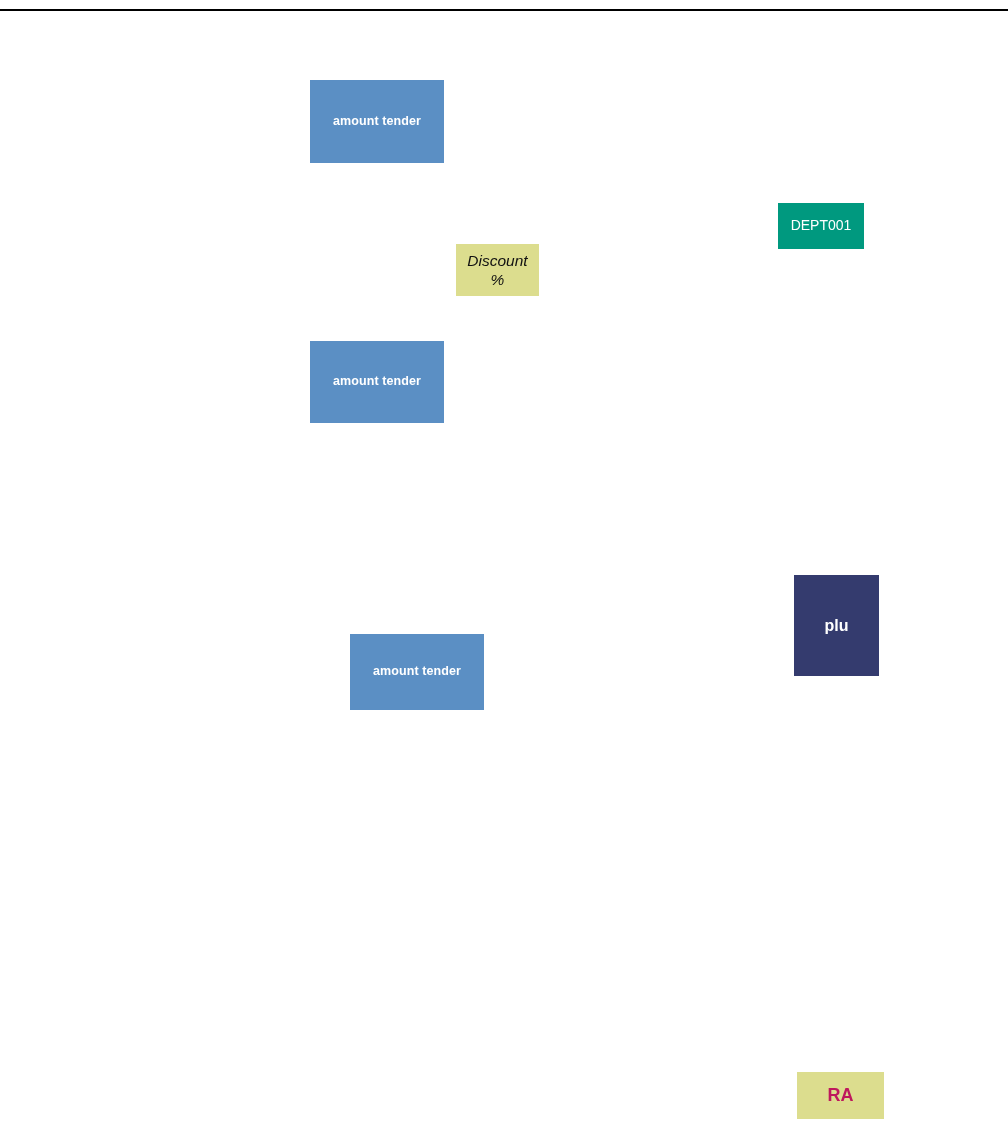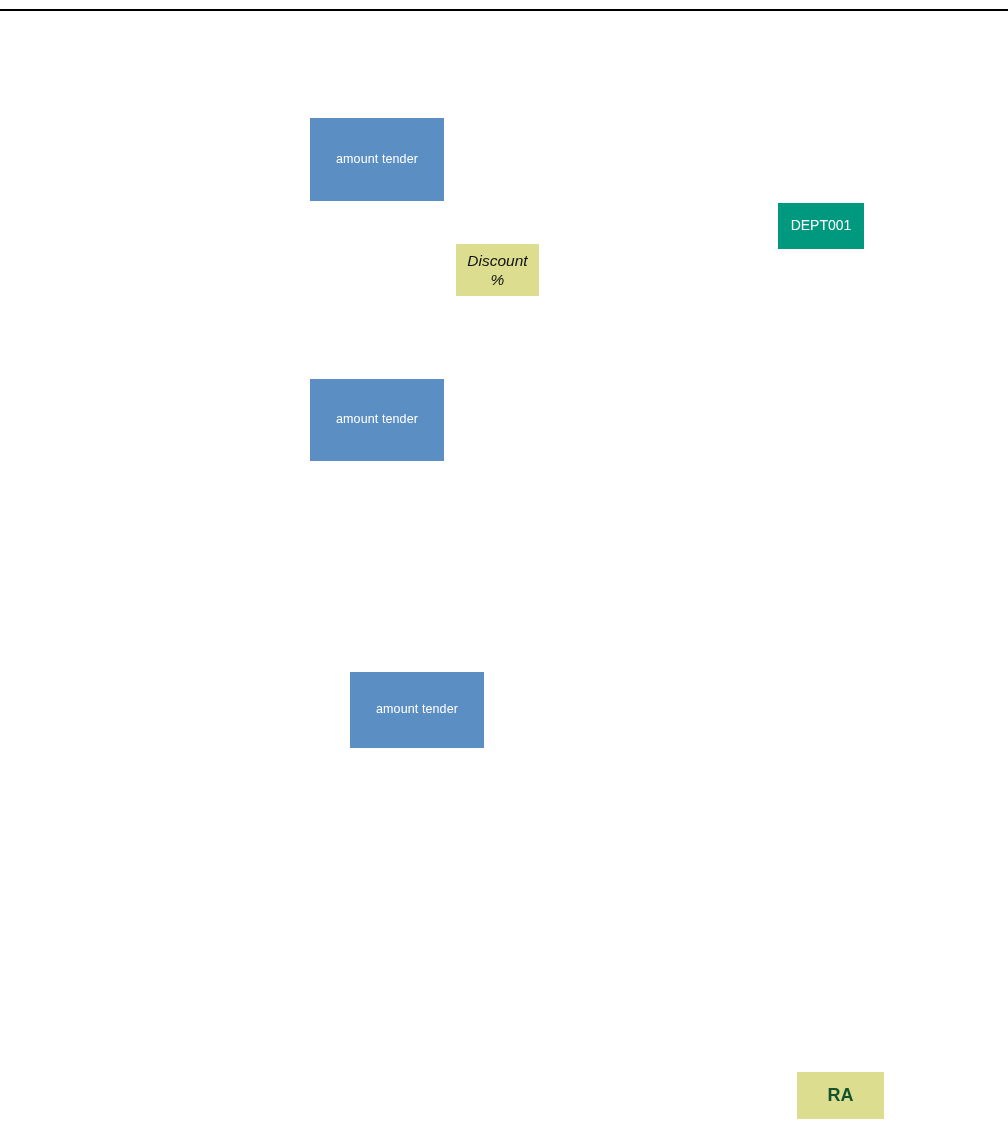--- a/index.html
+++ b/index.html
@@ -42,24 +42,23 @@
     text-align: center;
     line-height: 1.25;
     user-select: none;
     white-space: pre-line;
   }
 
   
   .key--amount-tender {
     background: #5b8fc4;
     color: #ffffff;
-    font-weight: normal;
+    font-weight: bold;
     font-size: 12.5px;
     letter-spacing: 0.1px;
-    margin-top: 38px;
   }
   #key-amount-tender-1 { left: 310px; top: 80px;  width: 134px; height: 83px; }
   #key-amount-tender-2 { left: 310px; top: 341px; width: 134px; height: 82px; }
   #key-amount-tender-3 { left: 350px; top: 634px; width: 134px; height: 76px; }
 
   
   #key-dept001 {
     left: 778px; top: 203px; width: 86px; height: 46px;
     background: #00997f;
     color: #ffffff;
@@ -83,39 +82,40 @@
     background: #343b6e;
     color: #ffffff;
     font-weight: bold;
     font-size: 16px;
   }
 
   
   #key-ra {
     left: 797px; top: 1072px; width: 87px; height: 47px;
     background: #dcdd8e;
-    color: #14532d;
+    color: #be185d;
     font-weight: bold;
     font-size: 18px;
   }
 </style>
 </head>
 <body>
 
 <div id="canvas">
 
   <div class="top-rule"></div>
 
   <div class="key key--amount-tender" id="key-amount-tender-1">amount tender</div>
 
   <div class="key" id="key-dept001">DEPT001</div>
 
   <div class="key" id="key-discount-percent">Discount
 %</div>
 
   <div class="key key--amount-tender" id="key-amount-tender-2">amount tender</div>
 
+  <div class="key" id="key-plu">plu</div>
 
   <div class="key key--amount-tender" id="key-amount-tender-3">amount tender</div>
 
   <div class="key" id="key-ra">RA</div>
 
 </div>
 
 </body></html>

